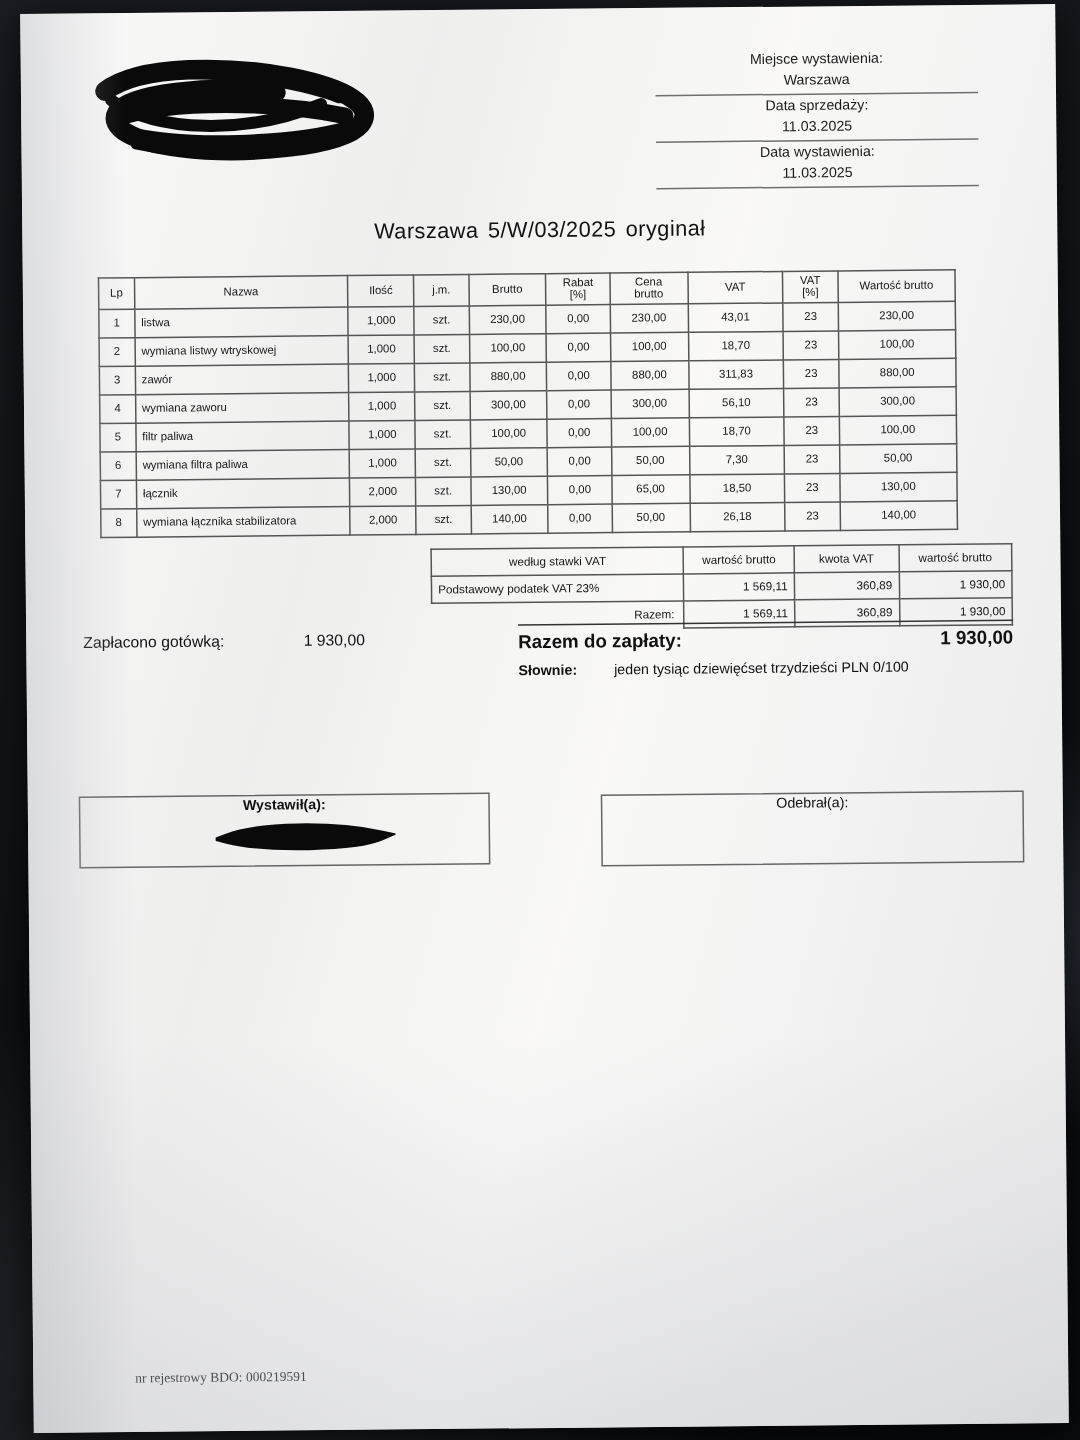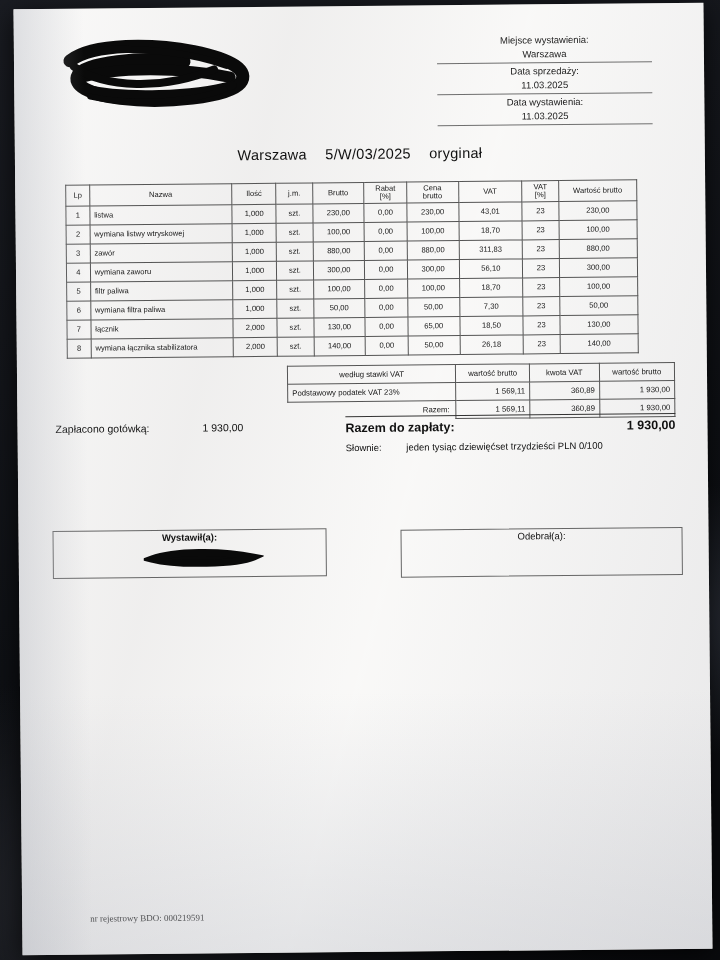--- a/index.html
+++ b/index.html
@@ -51,21 +51,21 @@
   }
   .meta .row{padding:2px 0 3px;border-bottom:1px solid #6f6f6f;}
   .meta .row:last-child{border-bottom:1px solid #6f6f6f;}
   .meta .lbl{display:block;}
   .meta .val{display:block;padding-top:3px;}
 
   .doc-title{
     position:absolute;left:0;right:0;top:140px;text-align:center;
     font-size:14.5px;color:#111;letter-spacing:.3px;
   }
-  .doc-title .num{margin-left:14px;}
+  .doc-title .num{margin-left:2px;}
 
   
   table{border-collapse:collapse;}
   .items{
     position:absolute;left:50px;top:176px;width:572px;
     font-size:7.6px;color:#161616;
   }
   .items th,.items td{
     border:1px solid #555;
     padding:2px 3px;
@@ -97,21 +97,21 @@
     position:absolute;left:328px;top:410px;width:330px;
   }
   .total-rule{border-top:1.6px solid #333;width:100%;}
   .total-row{
     display:flex;justify-content:space-between;align-items:baseline;
     font-size:12.5px;font-weight:bold;color:#111;padding-top:4px;
   }
   .words{
     margin-top:7px;font-size:9.5px;color:#111;
   }
-  .words b{font-weight:normal;}
+  .words b{font-weight:bold;}
   .words .txt{margin-left:22px;font-weight:normal;}
 
   
   .sig{
     position:absolute;border:1px solid #666;height:46px;
     font-size:9.5px;color:#111;
   }
   .sig .cap{position:absolute;top:-1px;left:0;right:0;text-align:center;font-weight:bold;padding-top:2px;}
   .sig-left{left:34px;top:522px;width:272px;}
   .sig-right{left:382px;top:524px;width:280px;}

